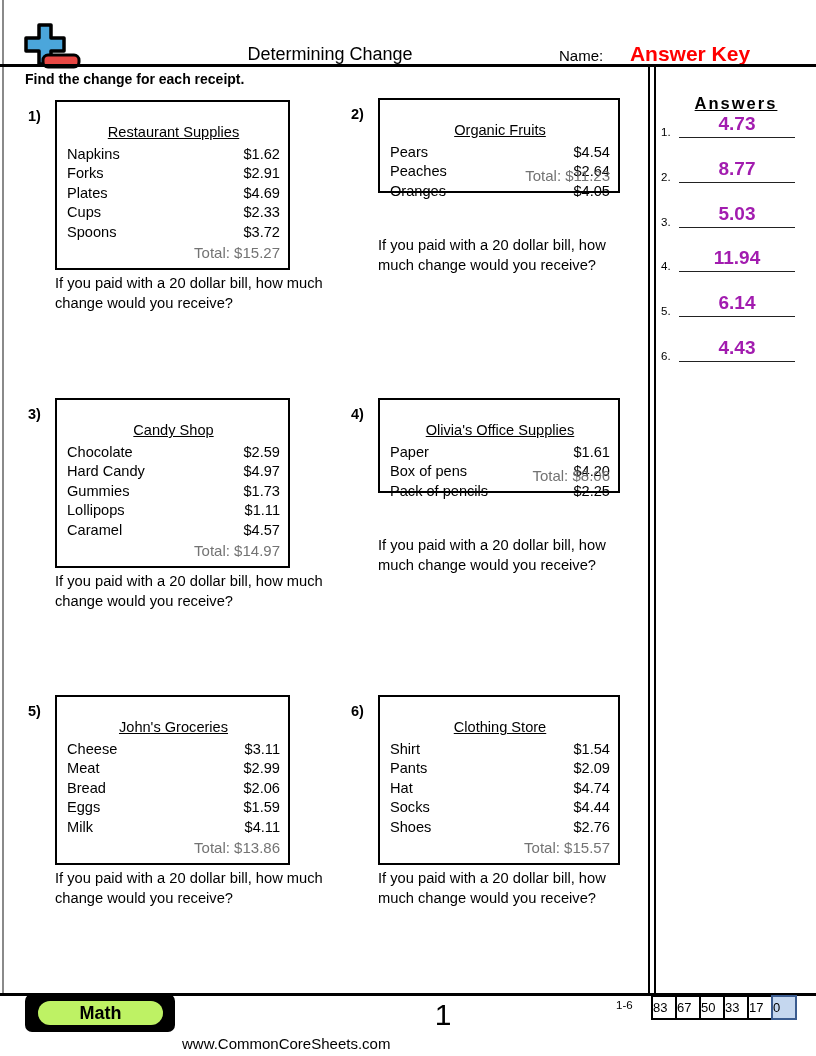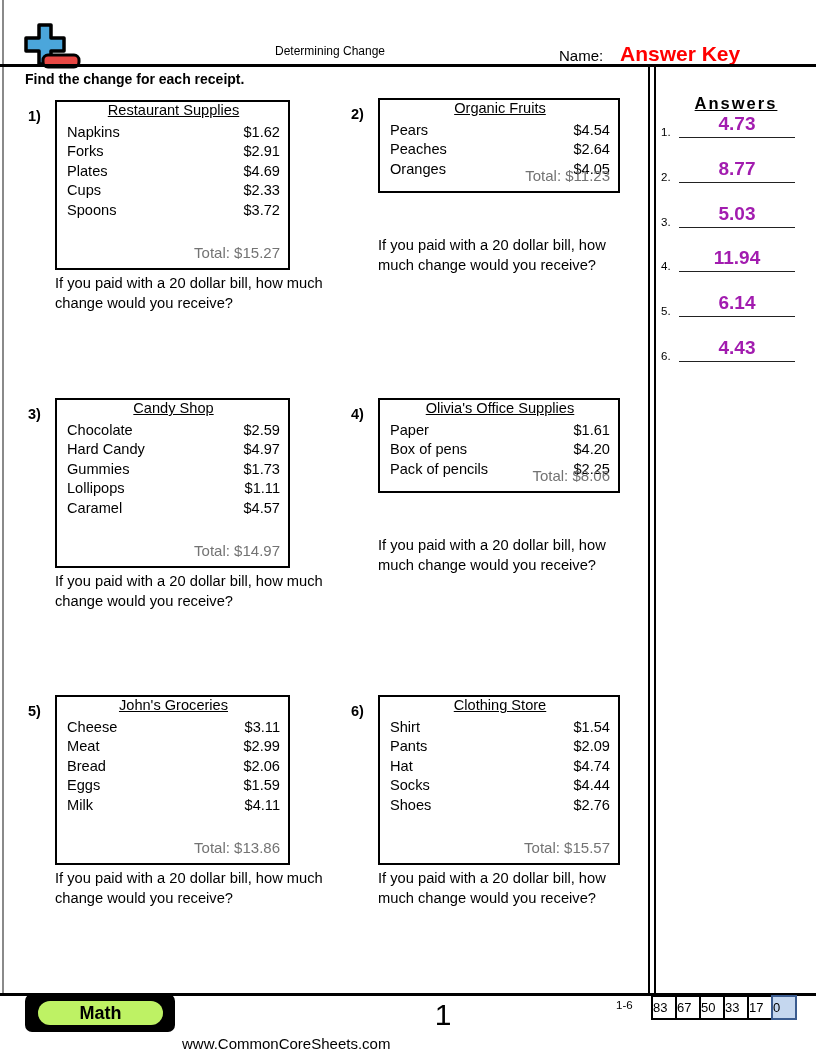--- a/index.html
+++ b/index.html
@@ -5,43 +5,43 @@
   html,body { margin:0; padding:0; background:#fff; }
   .page {
     position:relative; width:816px; height:1056px; background:#ffffff;
     font-family:"Liberation Sans", sans-serif; color:#000; overflow:hidden;
   }
   
   .left-edge { position:absolute; left:2px; top:0; width:1.5px; height:993px; background:#8a8a8a; }
 
   
   .logo { position:absolute; left:21px; top:22px; }
-  .ws-title { position:absolute; left:0; top:44px; width:660px; text-align:center; font-size:12px; }
+  .ws-title { position:absolute; left:0; top:44px; width:660px; text-align:center; font-size:18px; }
   .name-label { position:absolute; left:559px; top:47px; font-size:15px; }
-  .name-value { position:absolute; left:620px; top:42px; width:140px; text-align:left;
+  .name-value { position:absolute; left:620px; top:42px; width:140px; text-align:center;
                 font-size:21px; font-weight:bold; color:#ff0000; }
   .header-rule { position:absolute; left:0; top:64px; width:816px; height:3px; background:#000; }
   .instruction { position:absolute; left:25px; top:71px; font-size:14px; font-weight:bold; }
 
   
   .col-divider { position:absolute; left:648px; top:67px; width:4px; height:926px;
                  border-left:2px solid #000; border-right:2px solid #000; box-sizing:content-box; background:#fff; }
   .answers-title { position:absolute; left:656px; top:70px; width:160px; text-align:center;
                    font-size:16.5px; font-weight:bold; text-decoration:underline; letter-spacing:2px;margin-top:24px; }
   .ans-row { position:absolute; left:657px; width:140px; height:30px; }
   .ans-num { position:absolute; left:4px; bottom:0; font-size:11.5px; }
   .ans-line { position:absolute; left:22px; right:2px; bottom:0; border-bottom:1.5px solid #222; }
   .ans-val { position:absolute; left:22px; right:2px; bottom:3px; text-align:center;
              font-size:19px; font-weight:bold; color:#a21caf; }
 
   
   .problem { position:absolute; }
   .problem .num { position:absolute; left:0; top:8px; font-size:14.5px; font-weight:bold; }
   .receipt { position:absolute; left:27px; top:0; width:235px; height:170px; border:2px solid #000;
-             padding:0 8px 8px 10px; box-sizing:border-box; }
+             padding:22px 8px 8px 10px; box-sizing:border-box; }
   .receipt .store { text-align:center; font-size:14.6px; text-decoration:underline; margin-bottom:5px; }
   .receipt .item { display:flex; justify-content:space-between; font-size:14.6px; line-height:19.4px; }
   .receipt .total { position:absolute; right:8px; bottom:7px; font-size:15px; font-weight:normal; color:#737373; }
   .question { position:absolute; left:27px; top:174px; font-size:14.7px; line-height:19.5px; width:330px; }
 
   .p1 { left:28px; top:100px; }
   .p2 { left:351px; top:98px; }
   .p3 { left:28px;  top:398px; }
   .p4 { left:351px; top:398px; }
   .p5 { left:28px;  top:695px; }

